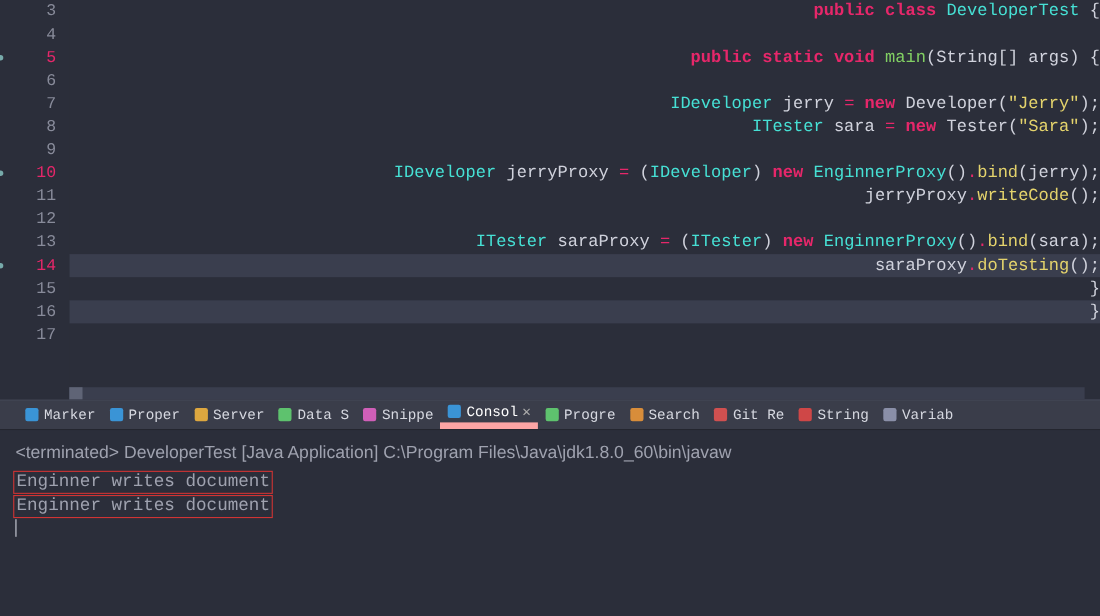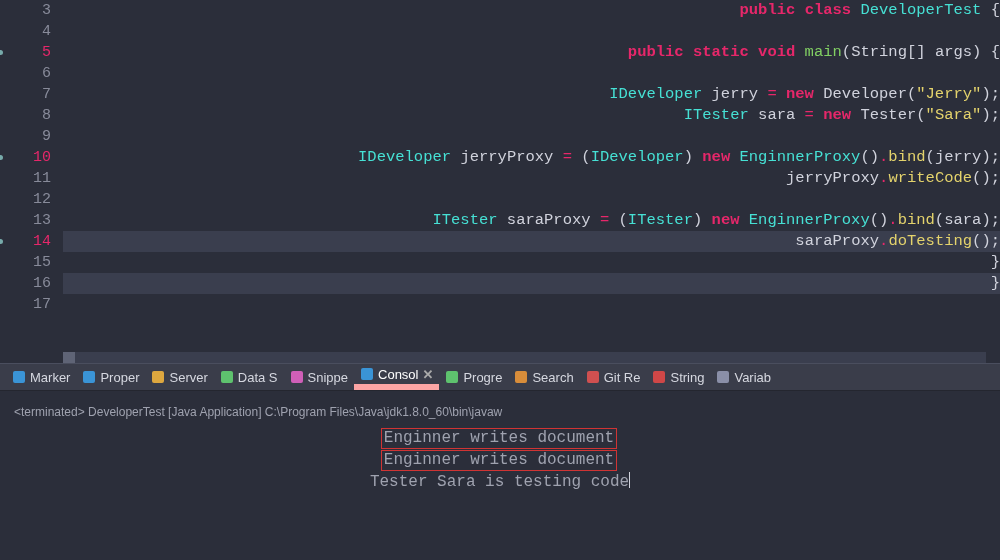--- a/index.html
+++ b/index.html
@@ -58,44 +58,44 @@
     position:absolute; left:63px; right:14px; bottom:0;
     height:11px; background:#3a3e4e;
   }
   .hscrollthumb {
     height:11px; width:12px; background:#5f6476;
   }
   
   .tabs {
     height:28px; background:#3a3d4a;
     display:flex; align-items:center;
-    padding:0 6px;
-    font-family:Liberation Sans, sans-serif;
+    padding:0 16px;
+    font-family:Liberation Mono, monospace;
     font-size:13px;
     border-top:1px solid #4a4e5e;
     border-bottom:1px solid #24262f;
     overflow:hidden;
   }
   .tab { display:flex; align-items:center; height:100%; padding:0 6px; color:#d6d8e0; white-space:nowrap; cursor:pointer; }
   .tab.active { border-bottom:6px solid #fca5a5; color:#ffffff;align-items:center; }
   .tab .ico { width:14px; height:14px; margin-right:4px; display:flex; align-items:center; justify-content:center; }
   .tab .x { margin-left:4px; color:#aaa; font-weight:bold; }
   
   .console {
     flex:1;
     background:#2b2e3a;
     padding:10px 14px 0 14px;
     font-family:"Consolas","Courier New",monospace;
     font-size:16px;
     color:#9fa2af;
     line-height:22px;
     overflow:hidden;
   }
-  .console .term { color:#9fa2af; margin-bottom:4px; font-family:"Segoe UI","Microsoft YaHei",sans-serif; font-size:12px; }
-  .console .out { height:22px;text-align:center; }
+  .console .term { color:#9fa2af; margin-bottom:4px; font-family:"Segoe UI","Microsoft YaHei",sans-serif; font-size:16px; }
+  .console .out { height:22px; }
   .boxed { display:inline-block; border:1.6px solid #d03434; padding:0 2px; margin-left:-2px; height:21px; line-height:19px; }
   .caret { display:inline-block; width:1px; height:16px; background:#d0d2dc; vertical-align:-2px; margin-left:0px; }
   
   .blob { width:12px; height:12px; border-radius:2px; display:inline-block; }
 </style>
 </head>
 <body>
 
 <div class="editor">
   <div class="gutter" id="gutter">
@@ -189,15 +189,15 @@
       </span>
       <span>Variab</span>
     </div>
   </div>
 
 <div class="console">
   <div class="term">&lt;terminated&gt; DeveloperTest [Java Application] C:\Program Files\Java\jdk1.8.0_60\bin\javaw</div>
   <div id="console-out">
       <div class="out"><span class="boxed">Enginner writes document</span></div>
       <div class="out"><span class="boxed">Enginner writes document</span></div>
-      <div class="out"><span>Tester Sara is testing code</span><span class="caret"></span></div>
+      <div class="out"><span class="caret"></span></div>
     </div>
 </div>
 
 </body></html>

